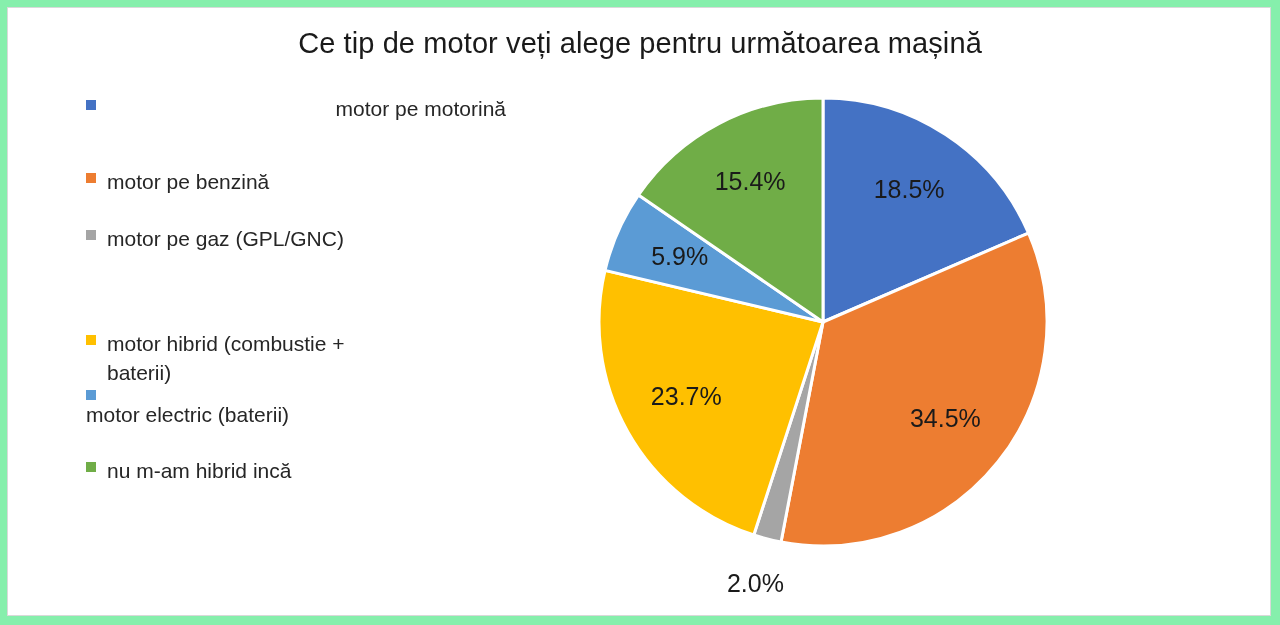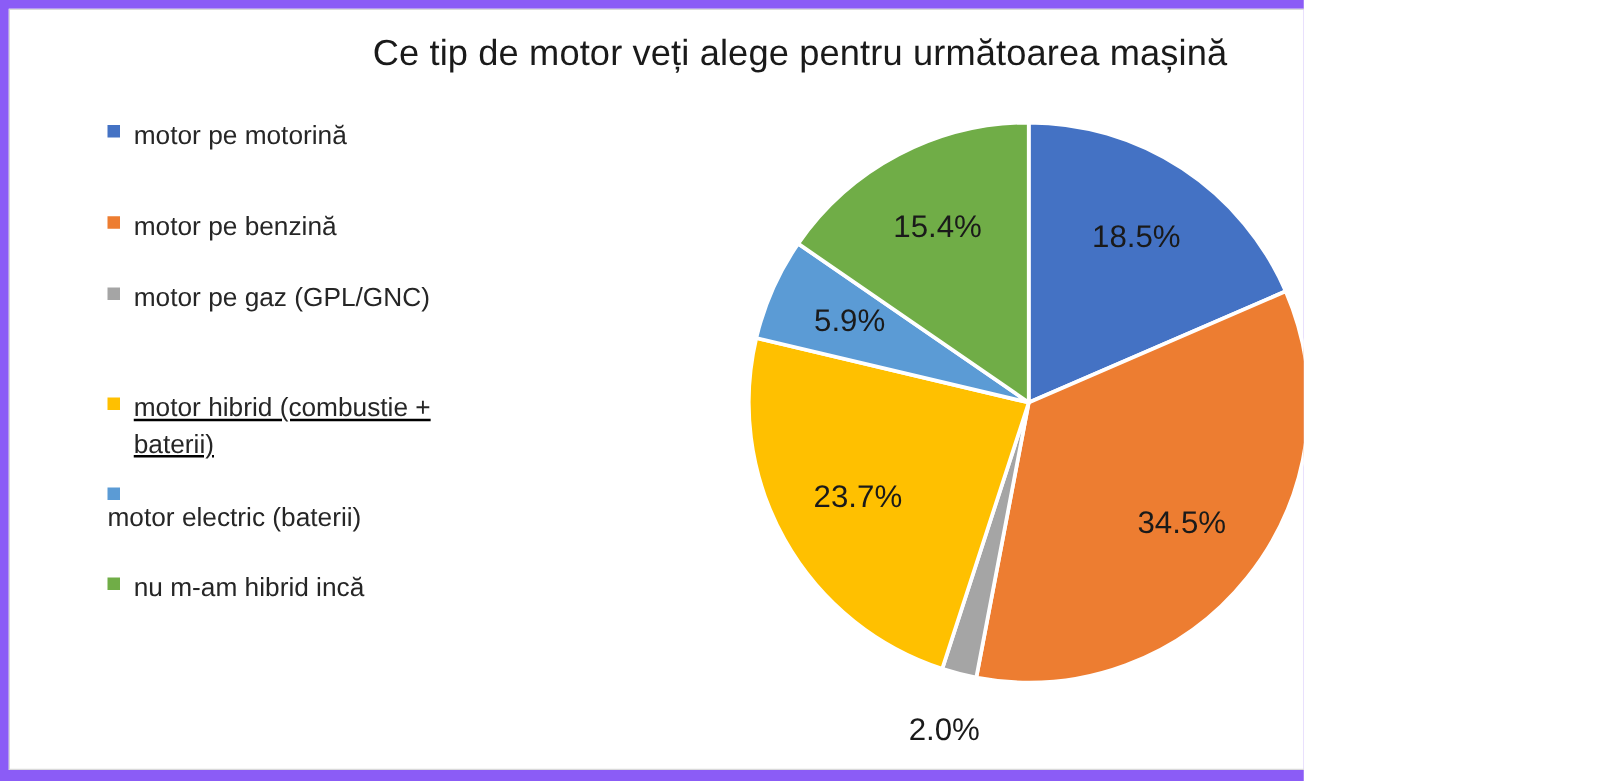--- a/index.html
+++ b/index.html
@@ -7,23 +7,23 @@
     margin: 0;
     padding: 0;
     background: #ffffff;
   }
   body {
     font-family: "Liberation Sans", sans-serif;
     -webkit-font-smoothing: antialiased;
   }
   #chart-root {
     position: relative;
-    width: 1043px;
+    width: 1280px;
     height: 625px;
-    background: #8b5cf6;
+    background: #86efac;
     overflow: hidden;
   }
   
   #chart-frame {
     position: absolute;
     left: 7px;
     top: 7px;
     width: 1264px;
     height: 609px;
     border: 1px solid #d9d9d9;
@@ -96,33 +96,33 @@
 <body>
 
 <div id="chart-root">
   <div id="chart-frame"></div>
 
   <div id="chart-title">
     <span class="tline">Ce tip de motor veți alege pentru următoarea mașină</span>
   </div>
 
   <div id="legend">
-      <div class="legend-item" style="top: 6px;">
+      <div class="legend-item" style="top: 6px; justify-content: space-between;">
         <span class="legend-marker" style="background: rgb(68, 114, 196);"></span>
         <span class="legend-label">motor pe motorină</span>
       </div>
       <div class="legend-item" style="top: 79px; text-align: center;">
         <span class="legend-marker" style="background: rgb(237, 125, 49);"></span>
         <span class="legend-label">motor pe benzină</span>
       </div>
       <div class="legend-item" style="top: 136px;">
         <span class="legend-marker" style="background: rgb(165, 165, 165);"></span>
         <span class="legend-label">motor pe gaz (GPL/GNC)</span>
       </div>
-      <div class="legend-item" style="top: 224px; text-decoration: underline;">
+      <div class="legend-item" style="top: 241px;">
         <span class="legend-marker" style="background: rgb(255, 192, 0);"></span>
         <span class="legend-label">motor hibrid (combustie +
 baterii)</span>
       </div>
       <div class="legend-item" style="top: 296px; flex-direction: column;">
         <span class="legend-marker" style="background: rgb(91, 155, 213);"></span>
         <span class="legend-label">motor electric (baterii)</span>
       </div>
       <div class="legend-item" style="top: 368px;">
         <span class="legend-marker" style="background: rgb(112, 173, 71);"></span>

